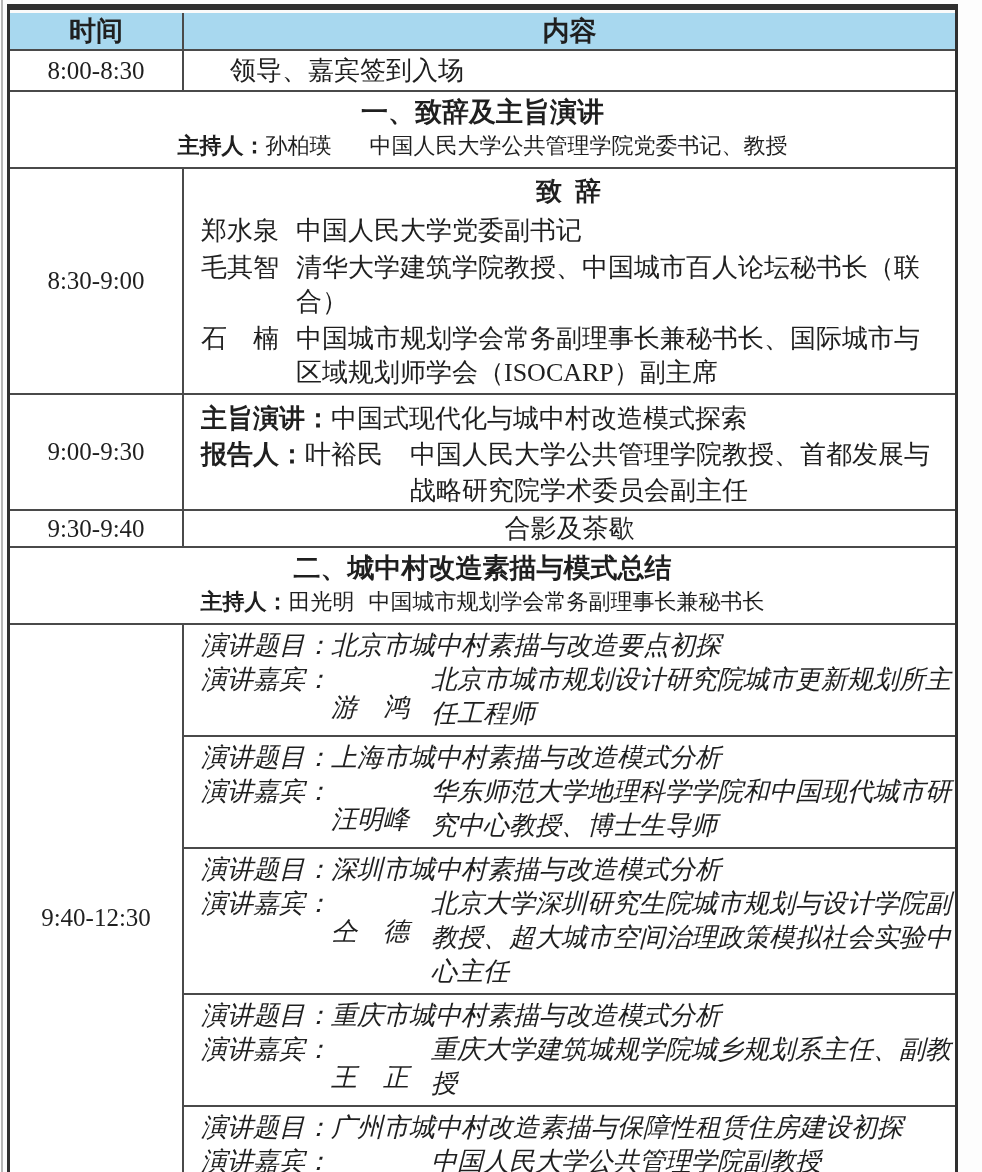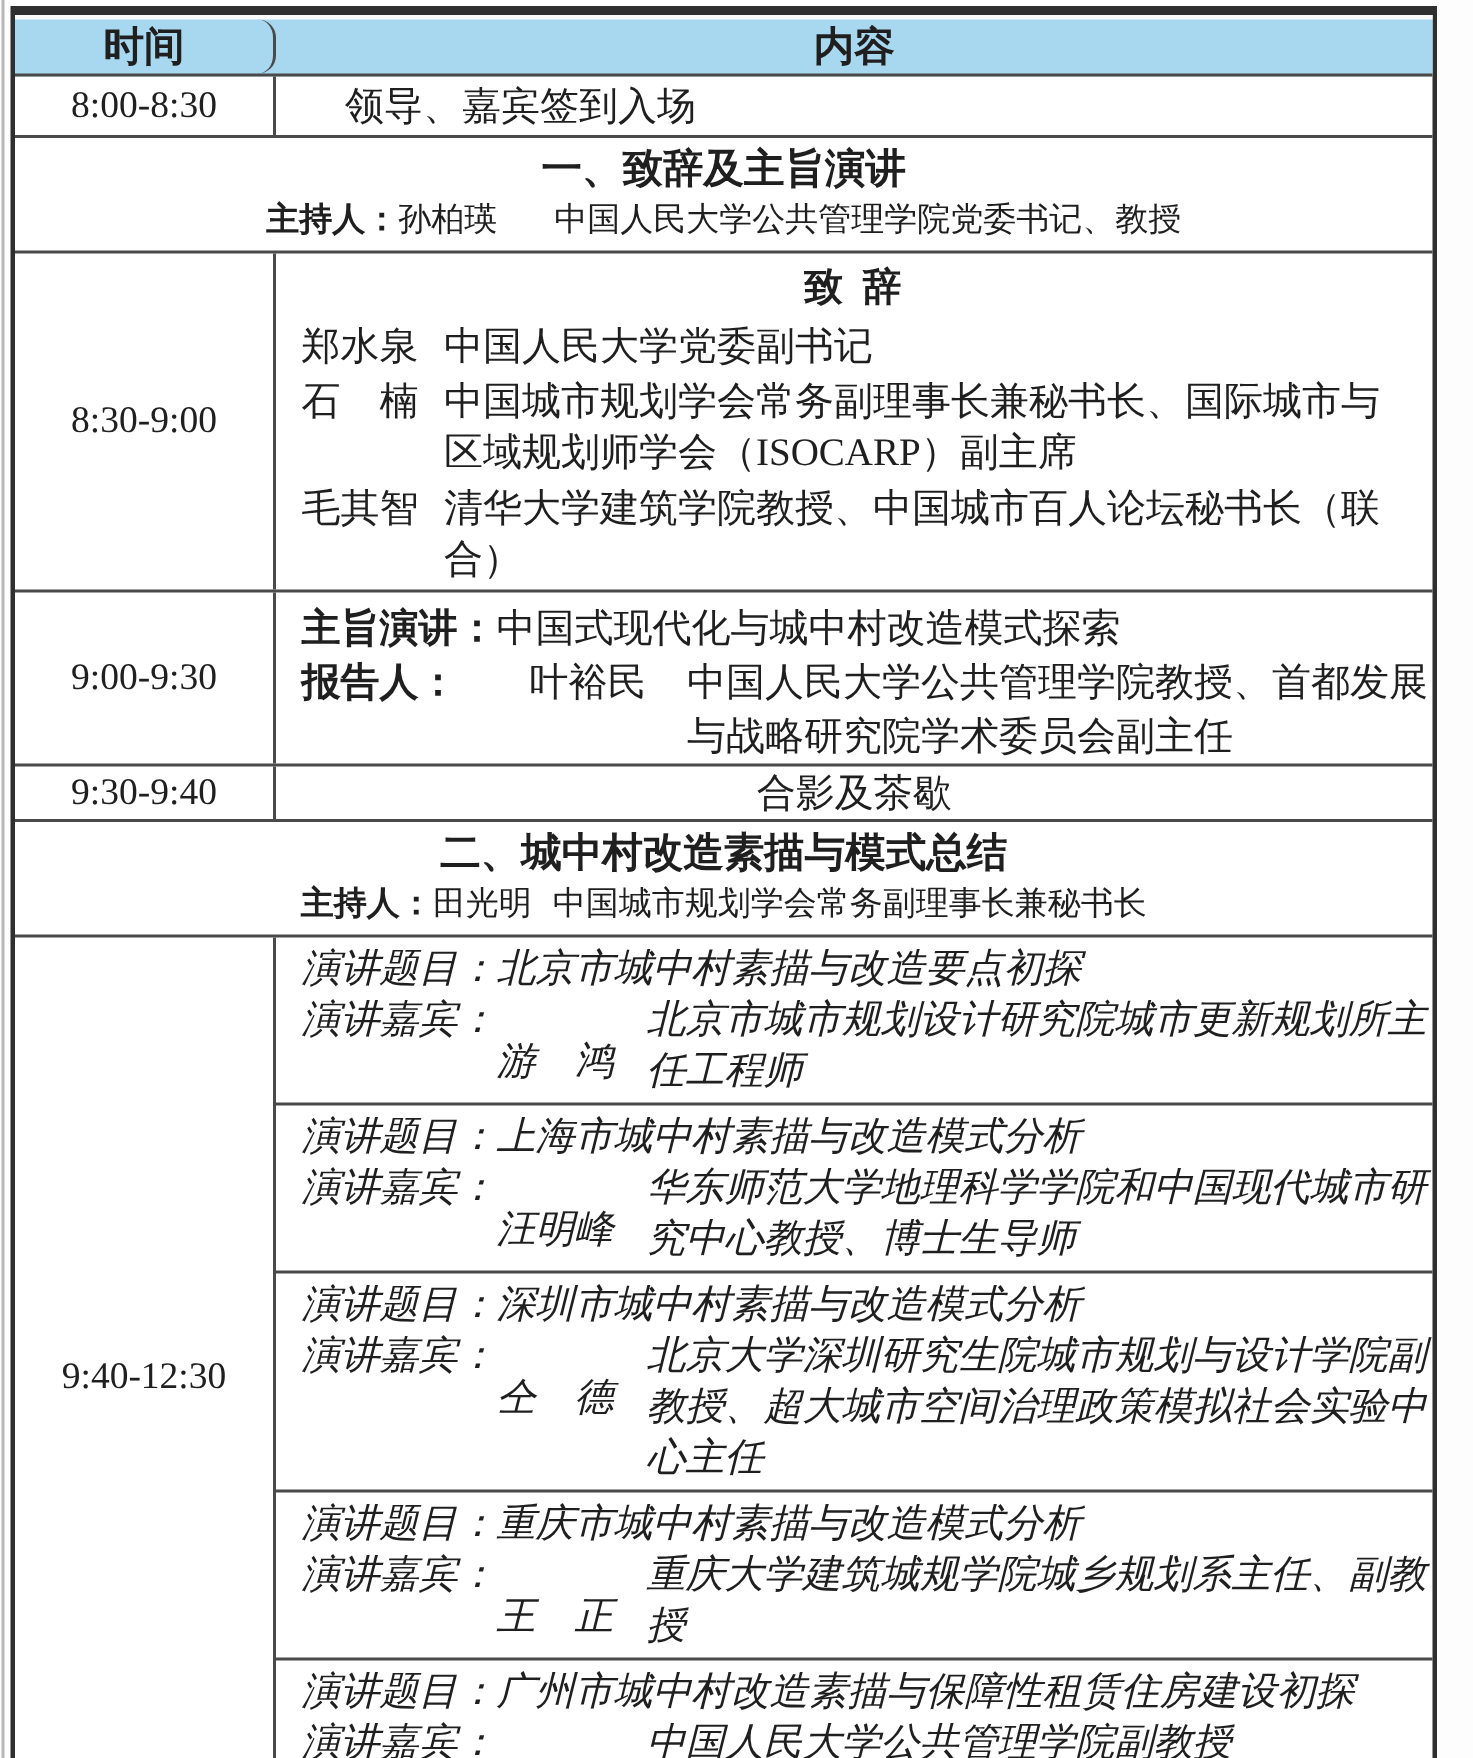--- a/index.html
+++ b/index.html
@@ -21,21 +21,21 @@
 
   .td-time {
     width:174px; flex:none; border-right:2px solid var(--border,#4a4a4a);
     display:flex; align-items:center; justify-content:center;
     font-size:25px;
   }
   .td-content { flex:1; font-size:26px; min-width:0; }
 
   
   .head { min-height:39px; background:var(--header-bg,#a8d8ef); border-top:3px solid #fafafa; }
-  .head .td-time, .head .td-content { font-weight:bold; font-size:27px;border-radius:12px; }
+  .head .td-time, .head .td-content { font-weight:bold; font-size:27px; }
   .head .td-content { display:flex; align-items:center; justify-content:center; }
 
   
   .row-signin { min-height:41px; }
   .row-signin .td-content { display:flex; align-items:center; padding-left:17px;margin-left:29px; }
   .row-break { min-height:37px; }
   .row-break .td-content { display:flex; align-items:center; justify-content:center; }
 
   
   .section { flex-direction:column; align-items:center; justify-content:center; text-align:center; padding:3px 0 4px; }
@@ -53,21 +53,21 @@
   .subtitle { text-align:center; font-weight:bold; margin-bottom:5px; padding-right:17px; }
   .speaker { display:flex; margin-bottom:3px; }
   .speaker .nm { flex:none; width:95px; }
   .speaker .ds { flex:0 1 auto; max-width:640px; min-width:0; }
 
   
   .row-keynote { min-height:116px; }
   .row-keynote .td-content { padding:6px 2px 0 17px; line-height:36px;border-radius:24px; }
   .kline { display:flex; }
   .kline .lbl { font-weight:bold; flex:none; }
-  .knm { flex:none; width:105px;margin-left:48px; }
+  .knm { flex:none; width:105px; }
   .kline .ds { flex:1 1 auto; min-width:0; }
 
   
   .row-talks .td-content { padding:0; display:flex; flex-direction:column; }
   .talk { padding:4px 2px 4px 17px; border-bottom:2px solid var(--border,#4a4a4a); line-height:34px; }
   .talk:last-child { border-bottom:none; }
   .talk .line { display:flex;font-style:italic; }
   .talk .lbl { flex:none; }
   .gnm { flex:none; width:100px;margin-top:28px; }
   .talk .ds { flex:1 1 auto; min-width:0; }
@@ -105,26 +105,26 @@
 
     <div class="tr row-speeches">
       <div class="td-time">8:30-9:00</div>
       <div class="td-content">
         <div class="subtitle">致 辞</div>
         <div class="speaker">
           <span class="nm">郑水泉</span>
           <span class="ds">中国人民大学党委副书记</span>
         </div>
         <div class="speaker">
+          <span class="nm">毛其智</span>
+          <span class="ds">清华大学建筑学院教授、中国城市百人论坛秘书长（联合）</span>
+        </div>
+        <div class="speaker">
           <span class="nm">石　楠</span>
           <span class="ds">中国城市规划学会常务副理事长兼秘书长、国际城市与区域规划师学会（ISOCARP）副主席</span>
-        </div>
-        <div class="speaker">
-          <span class="nm">毛其智</span>
-          <span class="ds">清华大学建筑学院教授、中国城市百人论坛秘书长（联合）</span>
         </div>
       </div>
     </div>
 
     <div class="tr row-keynote">
       <div class="td-time">9:00-9:30</div>
       <div class="td-content">
         <div class="kline">
           <span class="lbl">主旨演讲：</span>
           <span class="ds">中国式现代化与城中村改造模式探索</span>

